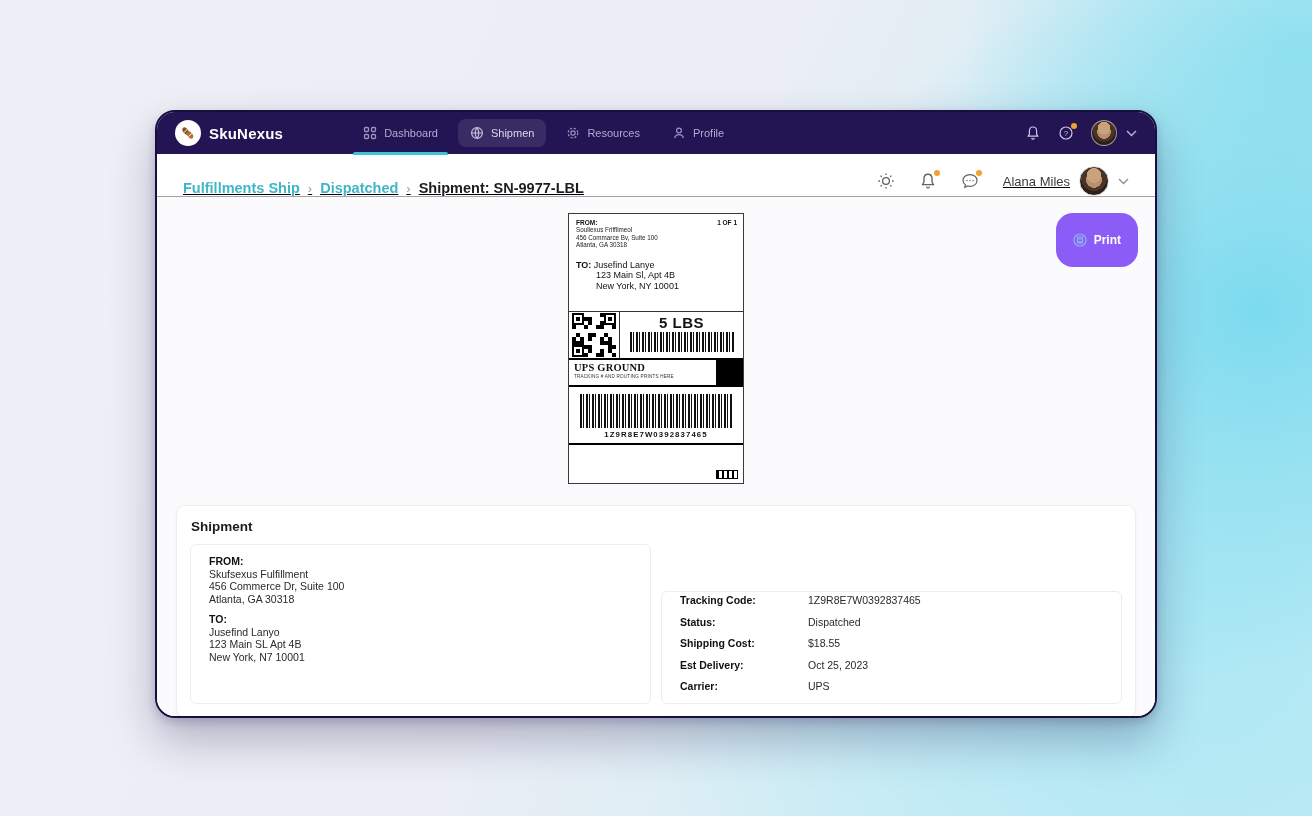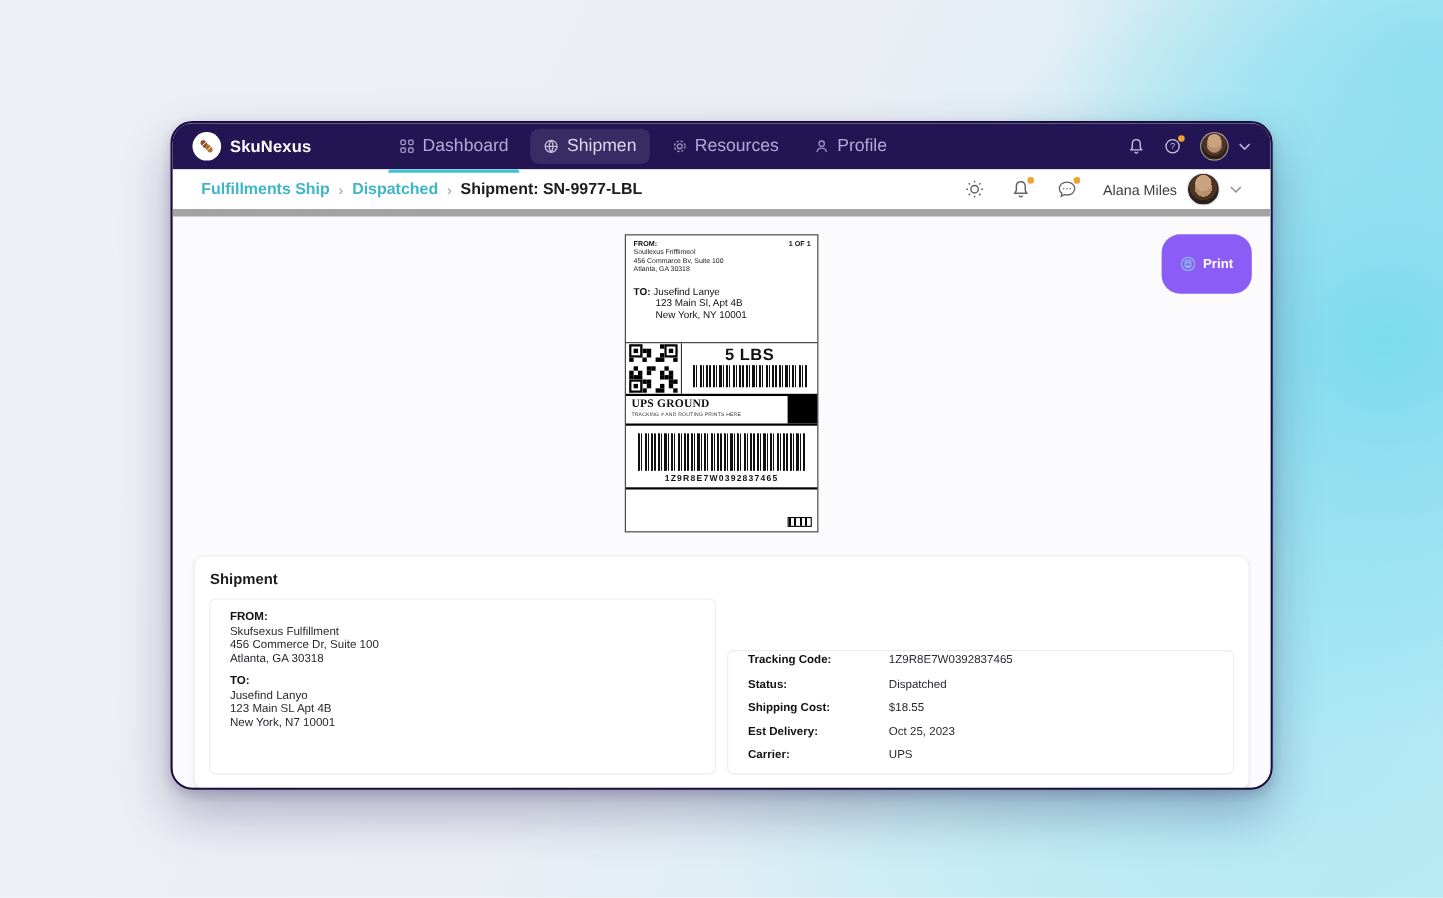--- a/index.html
+++ b/index.html
@@ -19,37 +19,37 @@
     box-shadow:0 22px 45px rgba(25,16,70,.28), 0 4px 10px rgba(25,16,70,.18);
     overflow:hidden; display:flex; flex-direction:column;
   }
 
   
   .navbar { height:42px; background:#231553; display:flex; align-items:center; padding:0 18px; flex-shrink:0; }
   .brand { display:flex; align-items:center; gap:8px; cursor:pointer; }
   .logo-circle { width:26px; height:26px; border-radius:50%; background:#fff; display:flex; align-items:center; justify-content:center; }
   .brand-name { color:#fff; font-size:15px; font-weight:700; letter-spacing:.2px; }
   .nav-items { display:flex; align-items:center; gap:8px; margin-left:68px; }
-  .nav-item { position:relative; display:flex; align-items:center; gap:7px; color:#b3a9d4; font-size:16px; padding:7px 12px; border-radius:8px; cursor:pointer; }
+  .nav-item { position:relative; display:flex; align-items:center; gap:7px; color:#b3a9d4; font-size:11px; padding:7px 12px; border-radius:8px; cursor:pointer; }
   .nav-item svg { opacity:.85; }
   .nav-item.active { background:rgba(255,255,255,.10); color:#ddd7ef; }
   .nav-item.underlined::after { content:''; position:absolute; left:2px; right:2px; bottom:-8px; height:3px; background:#3fc2d6; border-radius:2px 2px 0 0; }
   .nav-right { margin-left:auto; display:flex; align-items:center; gap:17px; color:#cdc5e4; }
   .icon-btn { position:relative; display:flex; align-items:center; cursor:pointer; background:none; border:none; color:inherit; }
   .dot-badge { position:absolute; top:-2px; right:-3px; width:6px; height:6px; border-radius:50%; background:#f0a22e; }
   .avatar { width:26px; height:26px; border-radius:50%; border:1.5px solid rgba(255,255,255,.55);
     background:
       radial-gradient(circle at 50% 30%, #caa27e 0 30%, transparent 31%),
       radial-gradient(circle at 50% 46%, #b98f6d 0 38%, transparent 39%),
       radial-gradient(circle at 50% 40%, #4a3426 0 58%, #2c2019 59% 100%);
   }
   .chev { color:#bdb4d6; }
 
   
-  .subheader { height:43px; background:#ffffff; border-bottom:7px solid #a3a3a3; display:flex; align-items:center; padding:0 26px; flex-shrink:0; }
+  .subheader { height:43px; background:#ffffff; border-bottom:1px solid #a3a3a3; display:flex; align-items:flex-end; padding:0 26px; flex-shrink:0;text-decoration:underline; }
   .breadcrumb { display:flex; align-items:center; gap:8px; font-size:14.5px; }
   .crumb-link { color:#3fb5c8; font-weight:700; cursor:pointer; }
   .crumb-sep { color:#9aa0a6; font-size:13px; }
   .crumb-current { color:#1d1b20; font-weight:700; }
   .sub-right { margin-left:auto; display:flex; align-items:center; gap:24px; color:#5f6368; }
   .sub-right .avatar { width:30px; height:30px; border-color:#e3e3ea; }
   .user-name { font-size:13px; color:#3c3a40; }
   .user-menu { display:flex; align-items:center; gap:9px; cursor:pointer; }
 
   

